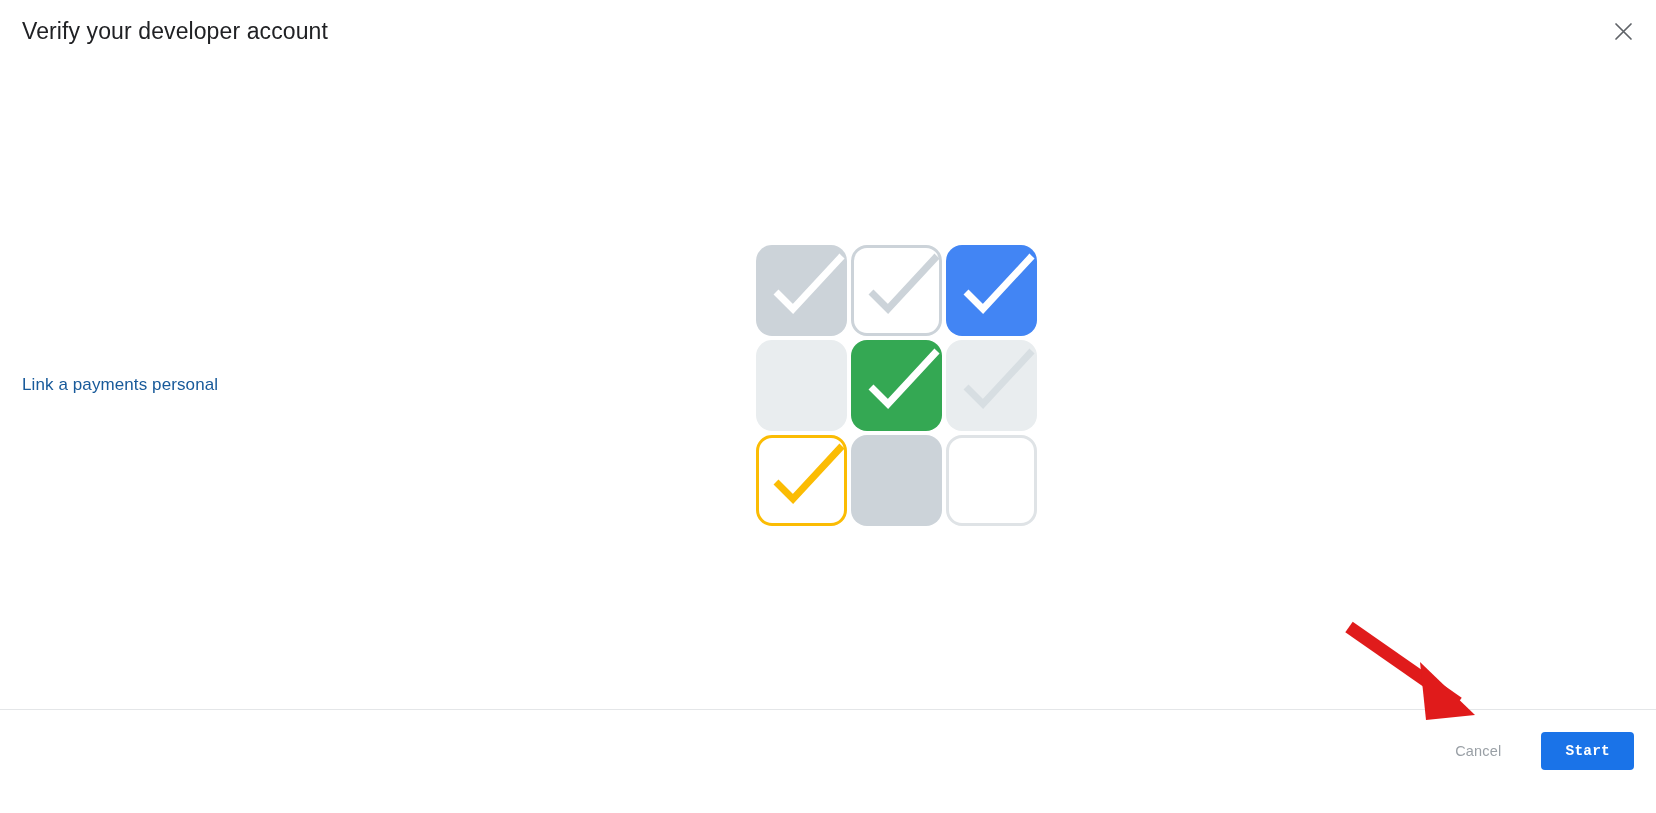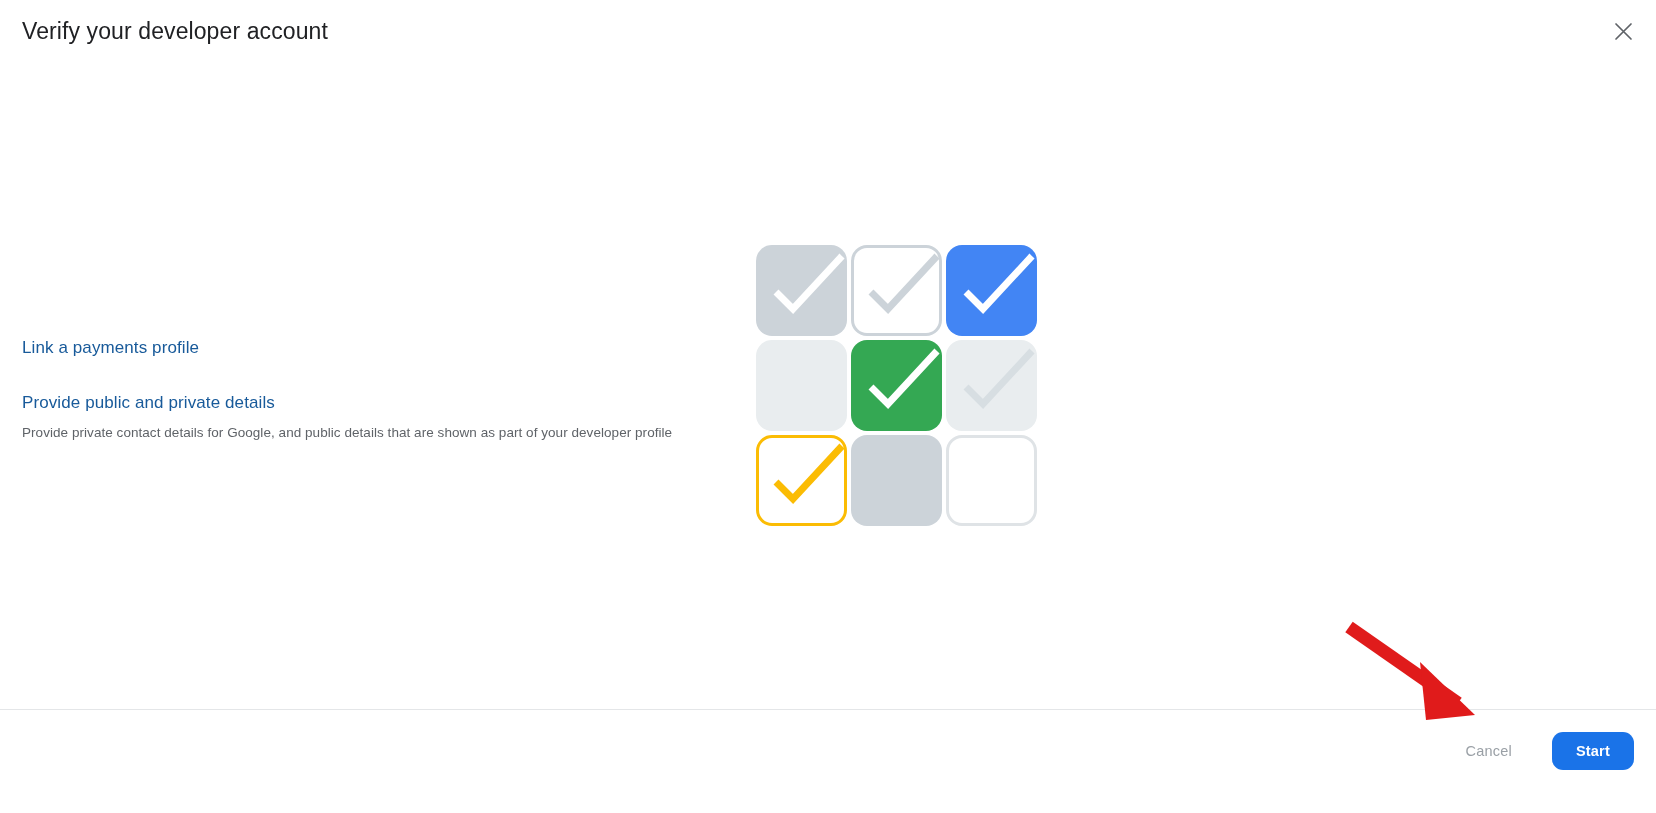--- a/index.html
+++ b/index.html
@@ -141,23 +141,23 @@
     cursor: pointer;
     letter-spacing: 0.2px;
     margin-right: 24px;
   }
   .btn-start {
     background: #1a73e8;
     border: none;
     color: #ffffff;
     font-size: 14.5px;
     font-weight: 700;
-    font-family: Liberation Sans, sans-serif;
+    font-family: Liberation Mono, monospace;
     padding: 11px 24px;
-    border-radius: 11px;
+    border-radius: 4px;
     cursor: pointer;
     letter-spacing: 0.2px;
   }
 
   
   .annotation-arrow {
     position: absolute;
     left: 1330px;
     top: 600px;
     width: 200px;
@@ -178,25 +178,21 @@
       <svg width="19" height="19" viewBox="0 0 19 19" aria-hidden="true">
         <path d="M2 2 L17 17 M17 2 L2 17" stroke="#5f6368" stroke-width="1.7" stroke-linecap="round" fill="none"></path>
       </svg>
     </span>
   </button>
 
   <div class="dialog-body">
 
     <div class="steps-column">
       <div class="step">
-        <div class="step-title">Link a payments profile</div>
-      </div>
-      <div class="step">
-        <div class="step-title">Provide public and private details</div>
-        <div class="step-desc">Provide private contact details for Google, and public details that are shown as part of your developer profile</div>
+        <div class="step-title">Link a payments personal</div>
       </div>
     </div>
 
     <div class="illustration-wrap">
       <div class="checkbox-grid" id="checkbox-grid">
           <div class="cell">
             <div class="box" style="background: rgb(204, 211, 217);"></div>
             <svg class="check" viewBox="0 0 91 91">
               <path d="M20 47 L37 64 L86 11" stroke="#ffffff" stroke-width="7" stroke-linecap="butt" stroke-linejoin="miter" fill="none"></path>
             </svg>

